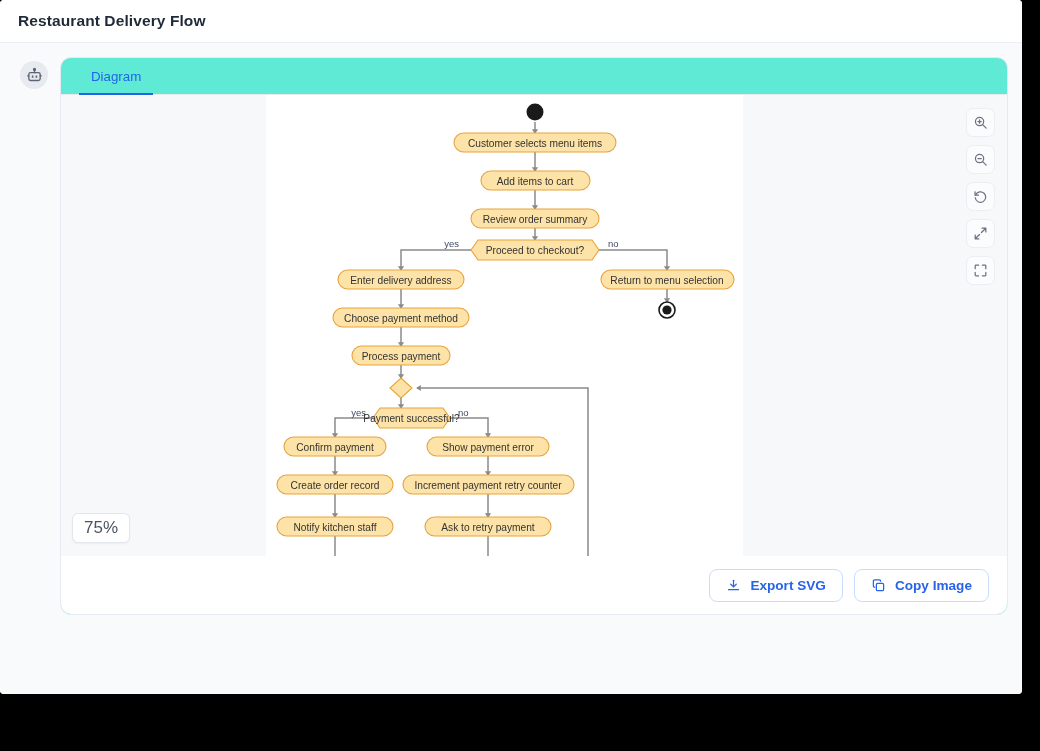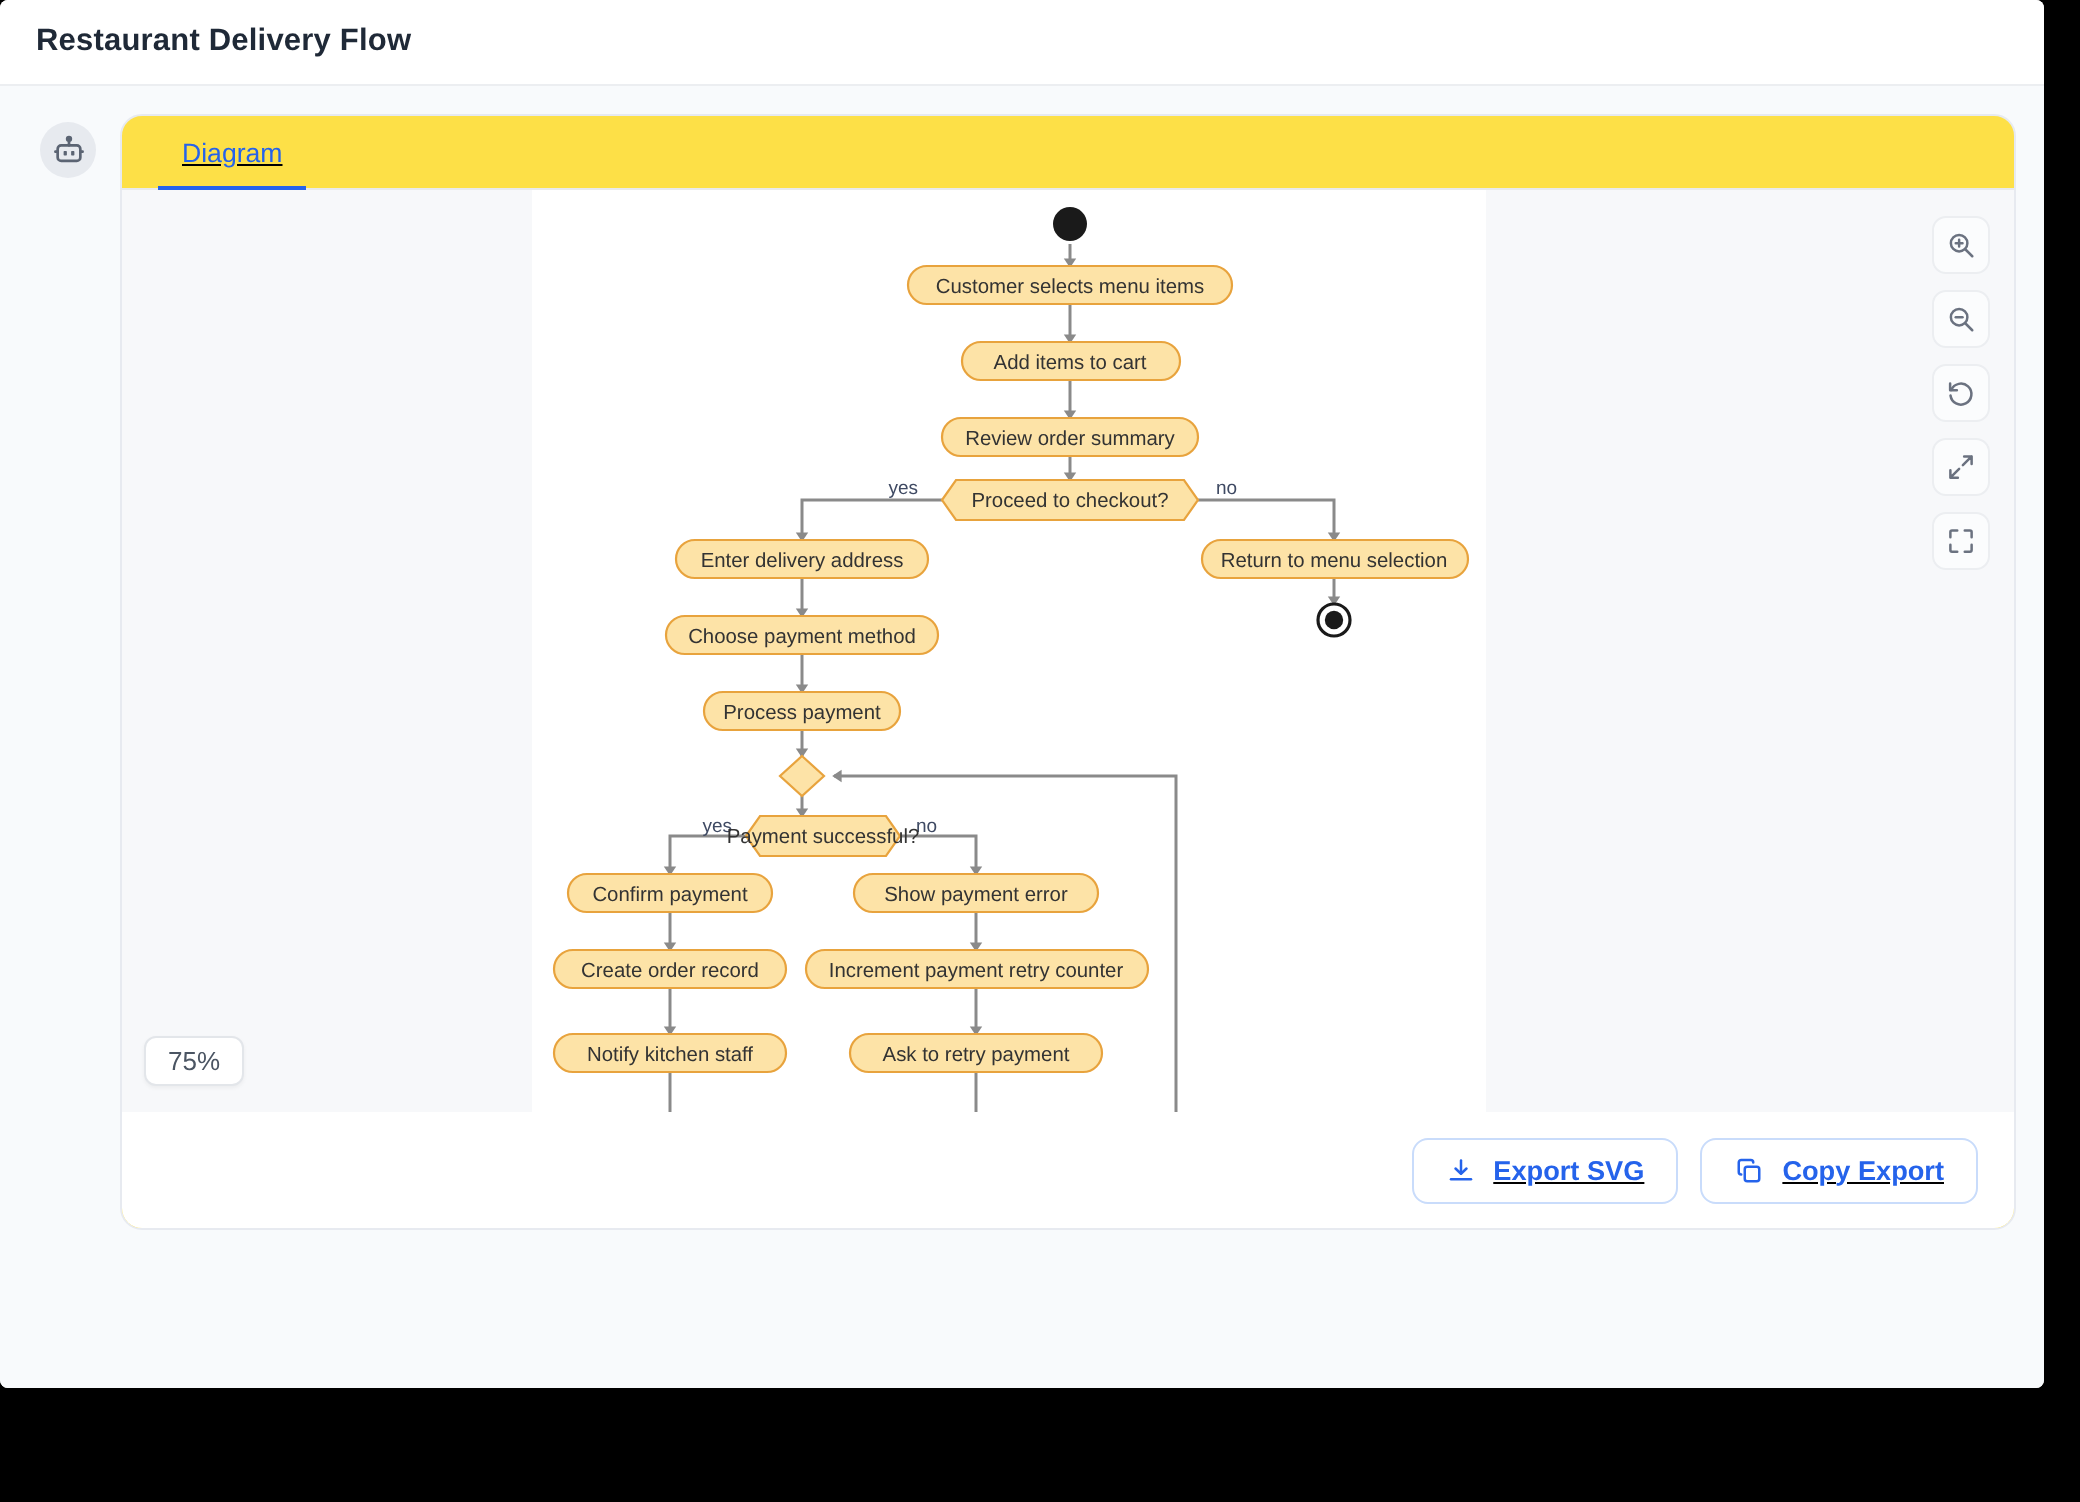--- a/index.html
+++ b/index.html
@@ -83,28 +83,27 @@
     border-radius: 50%;
     background: #e7eaef;
     display: flex; align-items: center; justify-content: center;
     flex: 0 0 auto;
     margin-top: 4px;
   }
 
   
   #result-card {
     flex: 1 1 auto;
-    background: #fde047;
+    background: #5eead4;
     border: 1px solid #e7eaf0;
     border-radius: 11px;
     overflow: hidden;
     height: 558px;
     display: flex;
     flex-direction: column;
-    text-decoration: underline;
   }
 
   
   #tab-bar {
     display: flex;
     align-items: flex-end;
     gap: 0;
     padding: 0 18px;
     border-bottom: 1px solid #e8eaee;
     height: 37px;
@@ -142,21 +141,21 @@
   #diagram-svg { position: absolute; left: 0; top: 0; }
 
   
   #zoom-indicator {
     position: absolute;
     left: 11px; bottom: 13px;
     background: #ffffff;
     border: 1px solid #e3e6ea;
     border-radius: 6px;
     padding: 4px 11px;
-    font-size: 13px;
+    font-size: 17px;
     color: #4b5563;
     box-shadow: 0 1px 2px rgba(0,0,0,.05);
   }
 
   
   #tool-rail {
     position: absolute;
     right: 12px; top: 13px;
     display: flex; flex-direction: column;
     gap: 8px;
@@ -431,20 +430,20 @@
             </span>
             <span>Export SVG</span>
           </button>
           <button class="action-btn">
             <span>
               <svg width="15" height="15" viewBox="0 0 24 24" fill="none" stroke="#2563eb" stroke-width="2" stroke-linecap="round" stroke-linejoin="round">
                 <rect x="8.6" y="8.6" width="11.6" height="11.6" rx="2"></rect>
                 <path d="M15.4 5.1a2 2 0 0 0-2-2H5.8a2 2 0 0 0-2 2v7.6a2 2 0 0 0 2 2"></path>
               </svg>
             </span>
-            <span>Copy Export</span>
+            <span>Copy Image</span>
           </button>
         </div>
 
       </div>
     </div>
   </div>
 </div>
 
 </body></html>

